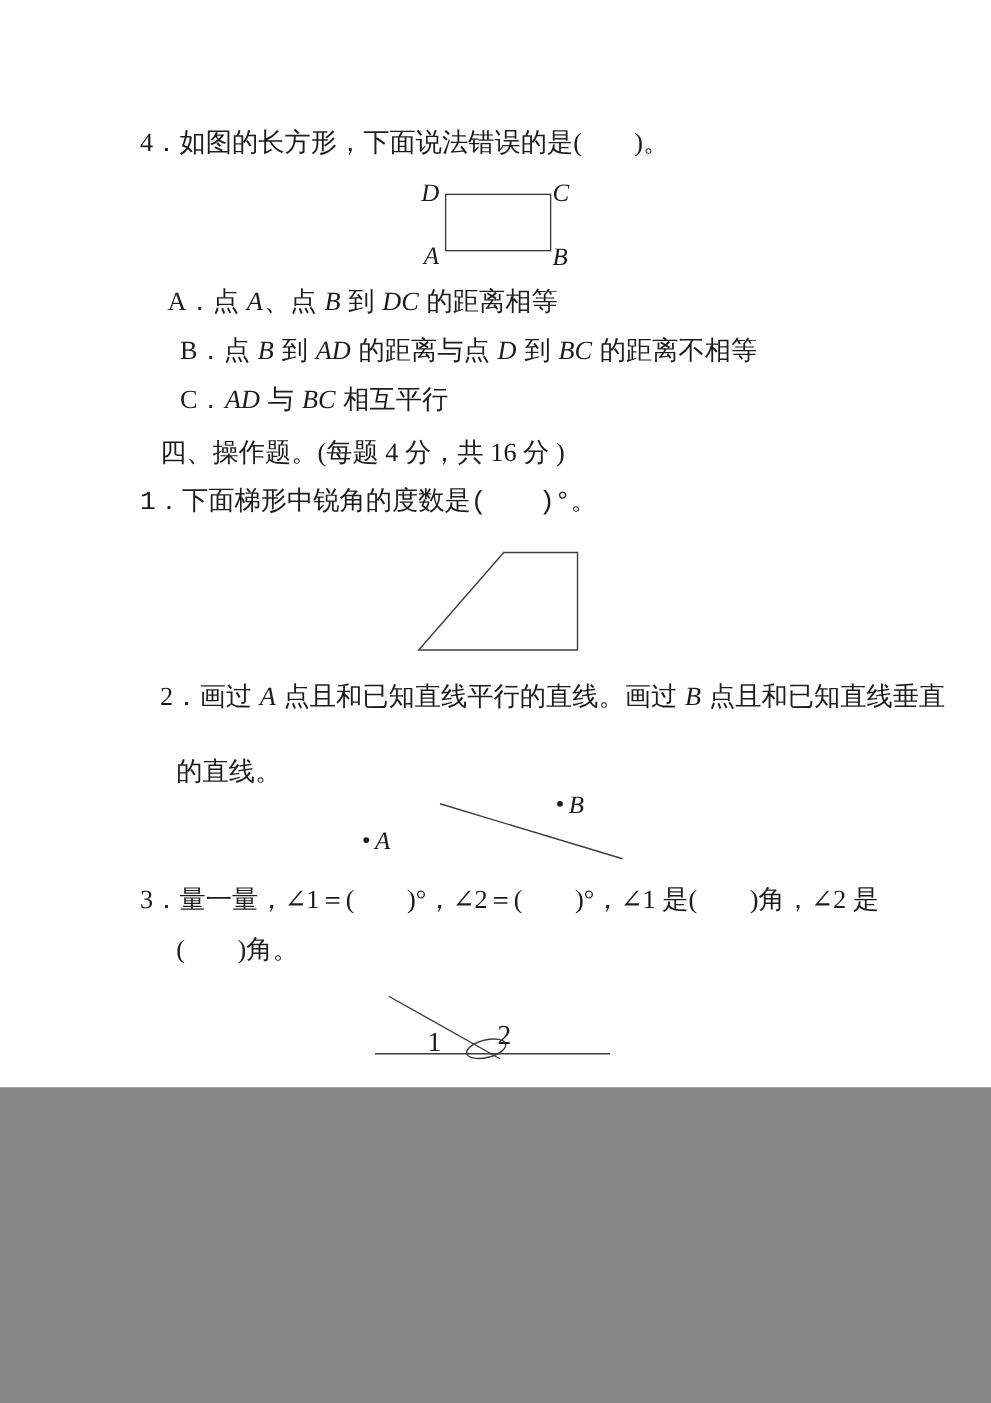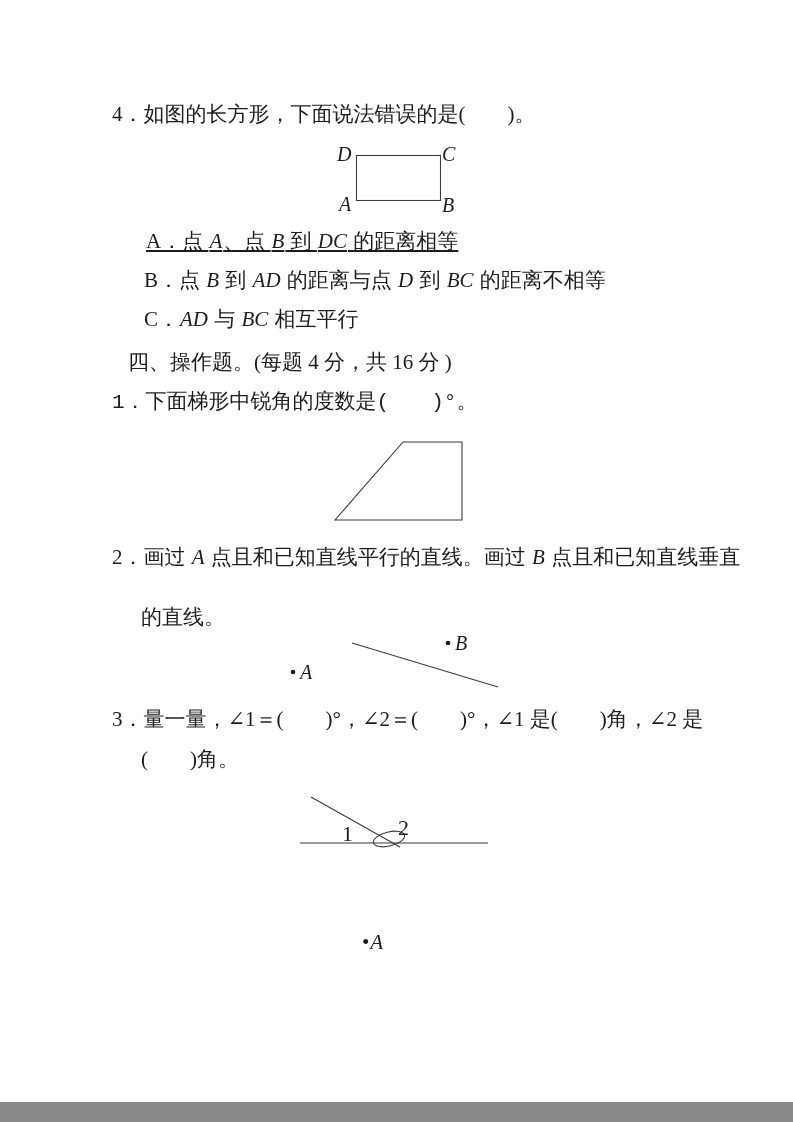--- a/index.html
+++ b/index.html
@@ -1,19 +1,19 @@
 <!DOCTYPE html>
 <html><head>
 <meta charset="utf-8">
 <style>
   html, body { margin: 0; padding: 0; background: #888; }
   .page {
     position: relative;
     width: 793px;
-    height: 1102px;
+    height: 870px;
     margin: 0 auto;
     background: #ffffff;
     overflow: hidden;
     font-family: "Liberation Serif", "DejaVu Serif", serif;
     color: #1c1c1c;
   }
   .t {
     position: absolute;
     font-size: 21px;
     line-height: 21px;
@@ -50,33 +50,33 @@
   <div class="t" style="left:112px; top:104px;">4．如图的长方形，下面说法错误的是(　　)。</div>
 
   <svg class="fig" style="left:330px; top:140px;" width="140" height="80" viewBox="0 0 140 80">
     <rect class="shape" x="26.5" y="15.5" width="84" height="45"></rect>
     <text class="fig-var" x="7" y="21">D</text>
     <text class="fig-var" x="112" y="21">C</text>
     <text class="fig-var" x="9" y="71">A</text>
     <text class="fig-var" x="112" y="72">B</text>
   </svg>
 
-  <div class="t" style="left:146px; top:231px;text-decoration:underline;"><span>A．点 </span><i>A</i><span>、点 </span><i>B</i><span> 到 </span><i>DC</i><span> 的距离相等</span></div>
+  <div class="t" style="left:134px; top:231px;"><span>A．点 </span><i>A</i><span>、点 </span><i>B</i><span> 到 </span><i>DC</i><span> 的距离相等</span></div>
   <div class="t" style="left:144px; top:270px;"><span>B．点 </span><i>B</i><span> 到 </span><i>AD</i><span> 的距离与点 </span><i>D</i><span> 到 </span><i>BC</i><span> 的距离不相等</span></div>
   <div class="t" style="left:144px; top:309px;"><span>C．</span><i>AD</i><span> 与 </span><i>BC</i><span> 相互平行</span></div>
 
   <div class="t" style="left:97px; top:352px;margin-left:31px;">四、操作题。(每题 4 分，共 16 分 )</div>
 
   <div class="t" style="left:112px; top:392px;font-family:Liberation Mono, monospace;">1．下面梯形中锐角的度数是(　　)°。</div>
 
   <svg class="fig" style="left:320px; top:430px;" width="160" height="100" viewBox="0 0 160 100">
     <polygon class="shape" points="15,90 83,12 142,12 142,90"></polygon>
   </svg>
 
-  <div class="t" style="left:112px; top:547px;"><span>2．画过 </span><i>A</i><span> 点且和已知直线平行的直线。画过 </span><i>B</i><span> 点且和已知直线垂直</span></div>
+  <div class="t" style="left:128px; top:547px;"><span>2．画过 </span><i>A</i><span> 点且和已知直线平行的直线。画过 </span><i>B</i><span> 点且和已知直线垂直</span></div>
   <div class="t" style="left:141px; top:559px;margin-top:48px;">的直线。</div>
 
   <svg class="fig" style="left:270px; top:625px;" width="250" height="75" viewBox="0 0 250 75">
     <line class="shape" x1="82" y1="18" x2="228" y2="62"></line>
     <circle class="dot" cx="23" cy="47" r="2.3"></circle>
     <text class="fig-var" x="30" y="54">A</text>
     <circle class="dot" cx="178" cy="18" r="2.3"></circle>
     <text class="fig-var" x="185" y="25">B</text>
   </svg>
 

